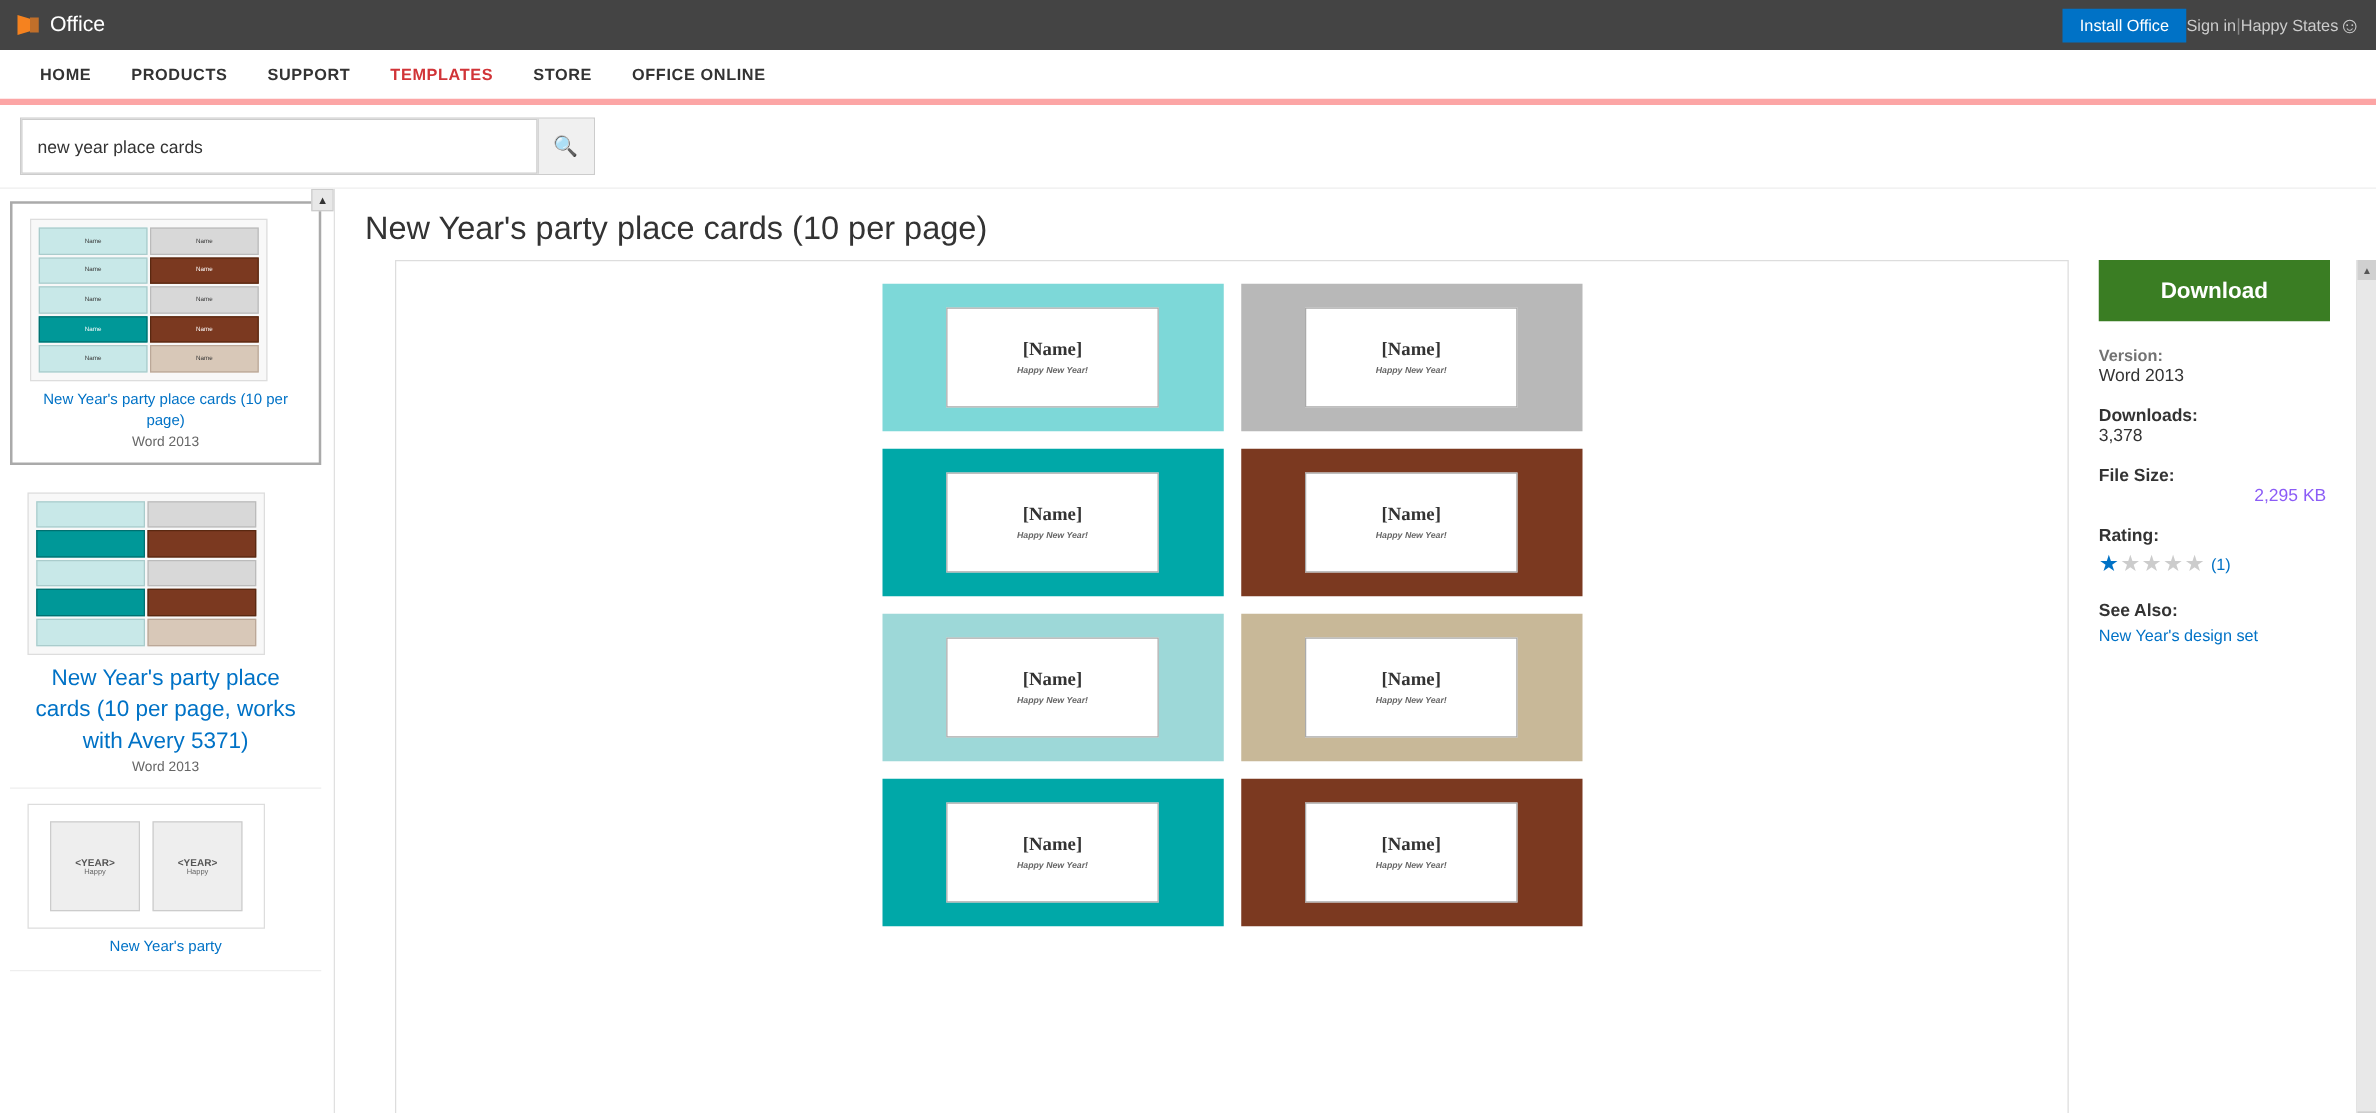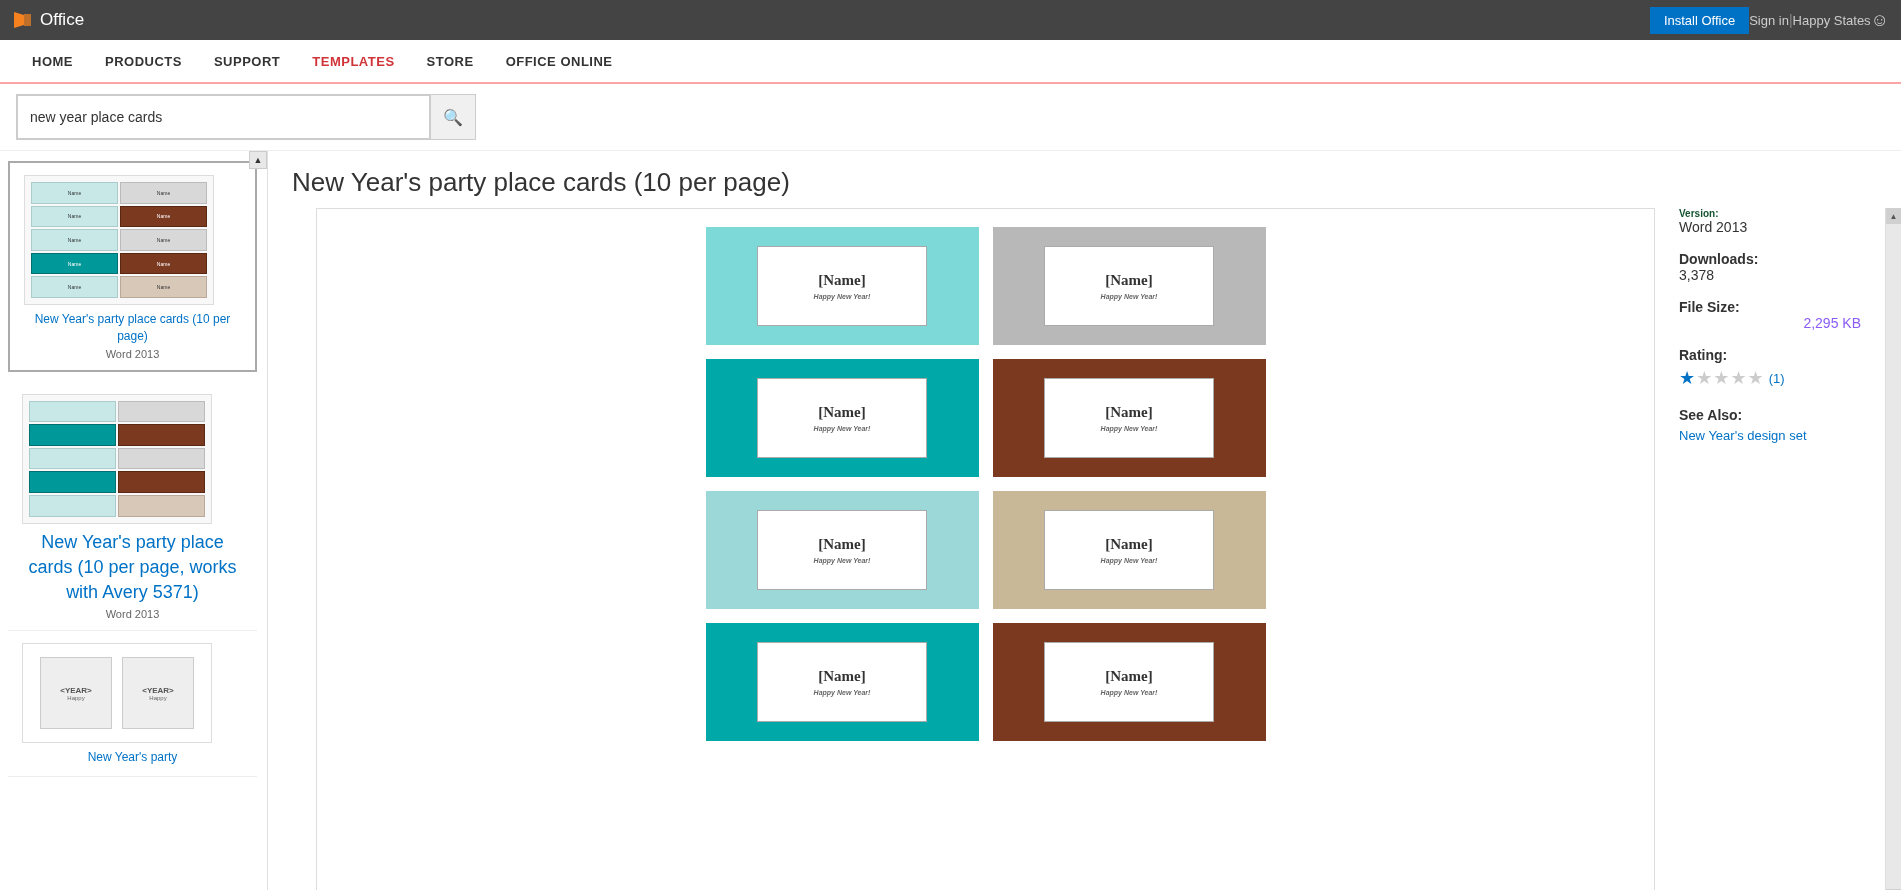--- a/index.html
+++ b/index.html
@@ -13,21 +13,21 @@
       align-items: center;
       justify-content: space-between;
       padding: 0 12px;
     }
     #topbar-left { display: flex; align-items: center; gap: 8px; }
     #office-logo { width: 20px; height: 20px; }
     #topbar-right { display: flex; align-items: center; }
 
     
     #navbar {
-      border-bottom: 2px solid #fca5a5;
+      border-bottom: 5px solid #fca5a5;
       padding: 0 16px;
       display: flex;
       align-items: center;
       height: 44px;
       gap: 0;
     }
     .nav-item {
       padding: 12px 16px;
       font-size: 13px;
       font-weight: 600;
@@ -348,23 +348,24 @@
             <div class="card-inner" style="background:#fff;border:1px solid #aaa;width:62%;height:68%;display:flex;flex-direction:column;align-items:center;justify-content:center;">
               <div class="card-name" style="font-size:15px;font-weight:700;font-family:Georgia,serif;color:#333;">[Name]</div>
               <div class="card-subtitle" style="font-size:7px;color:#666;font-style:italic;margin-top:4px;">Happy New Year!</div>
             </div>
           </div>
 
         </div>
       </div>
 
       <div id="info-panel" style="width:230px;padding:0 24px;flex-shrink:0;">
+        <button id="download-btn" style="background:#3a7d23;color:#fff;border:none;width:185px;padding:14px 0;font-size:18px;font-weight:600;cursor:pointer;display:block;text-align:center;margin-bottom:20px;font-family:inherit;">Download</button>
 
         <div class="info-row">
-          <div class="info-label" style="font-size:10px;font-weight:600;color:#14532d;">Version:</div>
+          <div class="info-label" style="font-size:13px;font-weight:600;color:#737373;">Version:</div>
           <div class="info-value" style="font-size:14px;color:#333;">Word 2013</div>
         </div>
 
         <div class="info-row" style="margin-top:12px;">
           <div class="info-label" style="font-size:14px;font-weight:600;color:#333;">Downloads:</div>
           <div class="info-value" style="font-size:14px;color:#333;">3,378</div>
         </div>
 
         <div class="info-row" style="">
           <div class="info-label" style="font-size:14px;font-weight:600;color:#333;">File Size:</div>

